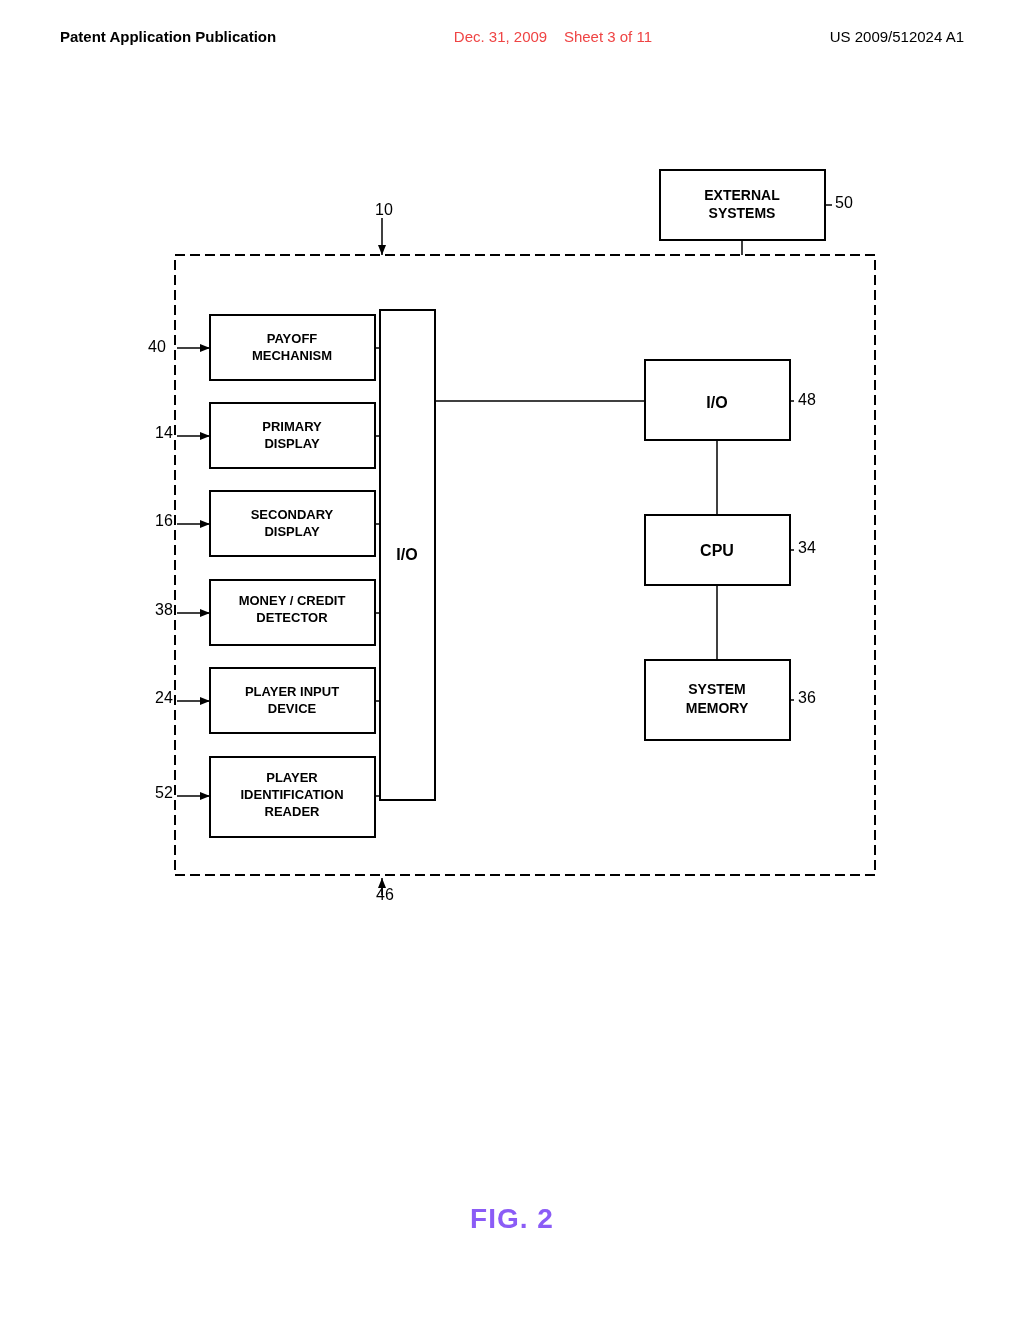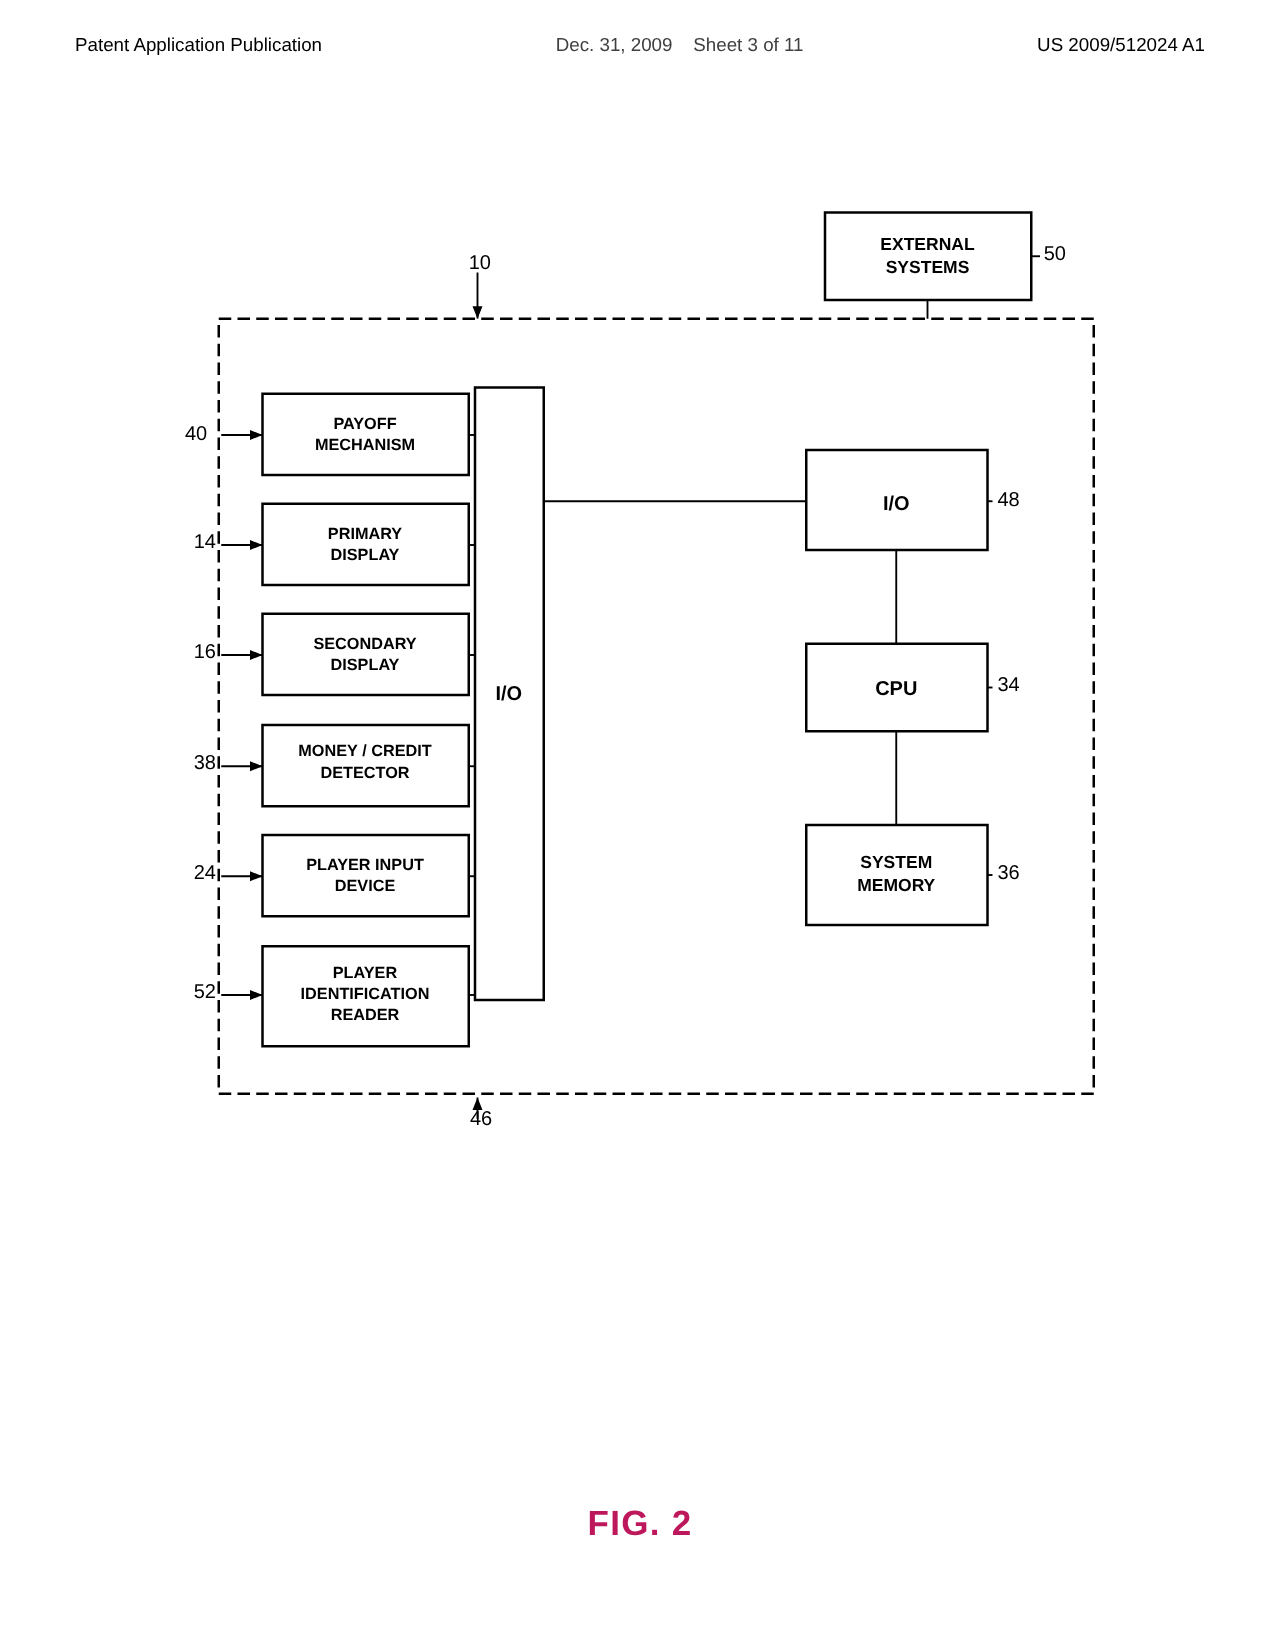--- a/index.html
+++ b/index.html
@@ -14,26 +14,26 @@
 
     
     .header {
       display: flex;
       justify-content: space-between;
       align-items: flex-start;
       padding: 28px 60px 0 60px;
     }
     .header-left {
       font-size: 15px;
-      font-weight: normal;
+      font-weight: bold;
       color: #000;
     }
     .header-center {
       font-size: 15px;
-      color: #404040;
+      color: #ef4444;
       text-align: right;
     }
     .header-right {
       font-size: 15px;
       color: #000;
     }
 
     
     .diagram-container {
       position: absolute;
@@ -54,21 +54,21 @@
 
     
     .figure-caption {
       position: absolute;
       bottom: 85px;
       left: 0;
       right: 0;
       text-align: center;
       font-size: 28px;
       font-weight: bold;
-      color: #be185d;
+      color: #8b5cf6;
       letter-spacing: 1px;
     }
   </style>
 </head>
 <body>
 
 <div class="header">
   <div class="header-left">Patent Application Publication</div>
   <div class="header-center">
     <span>Dec. 31, 2009</span>&nbsp;&nbsp;&nbsp;

